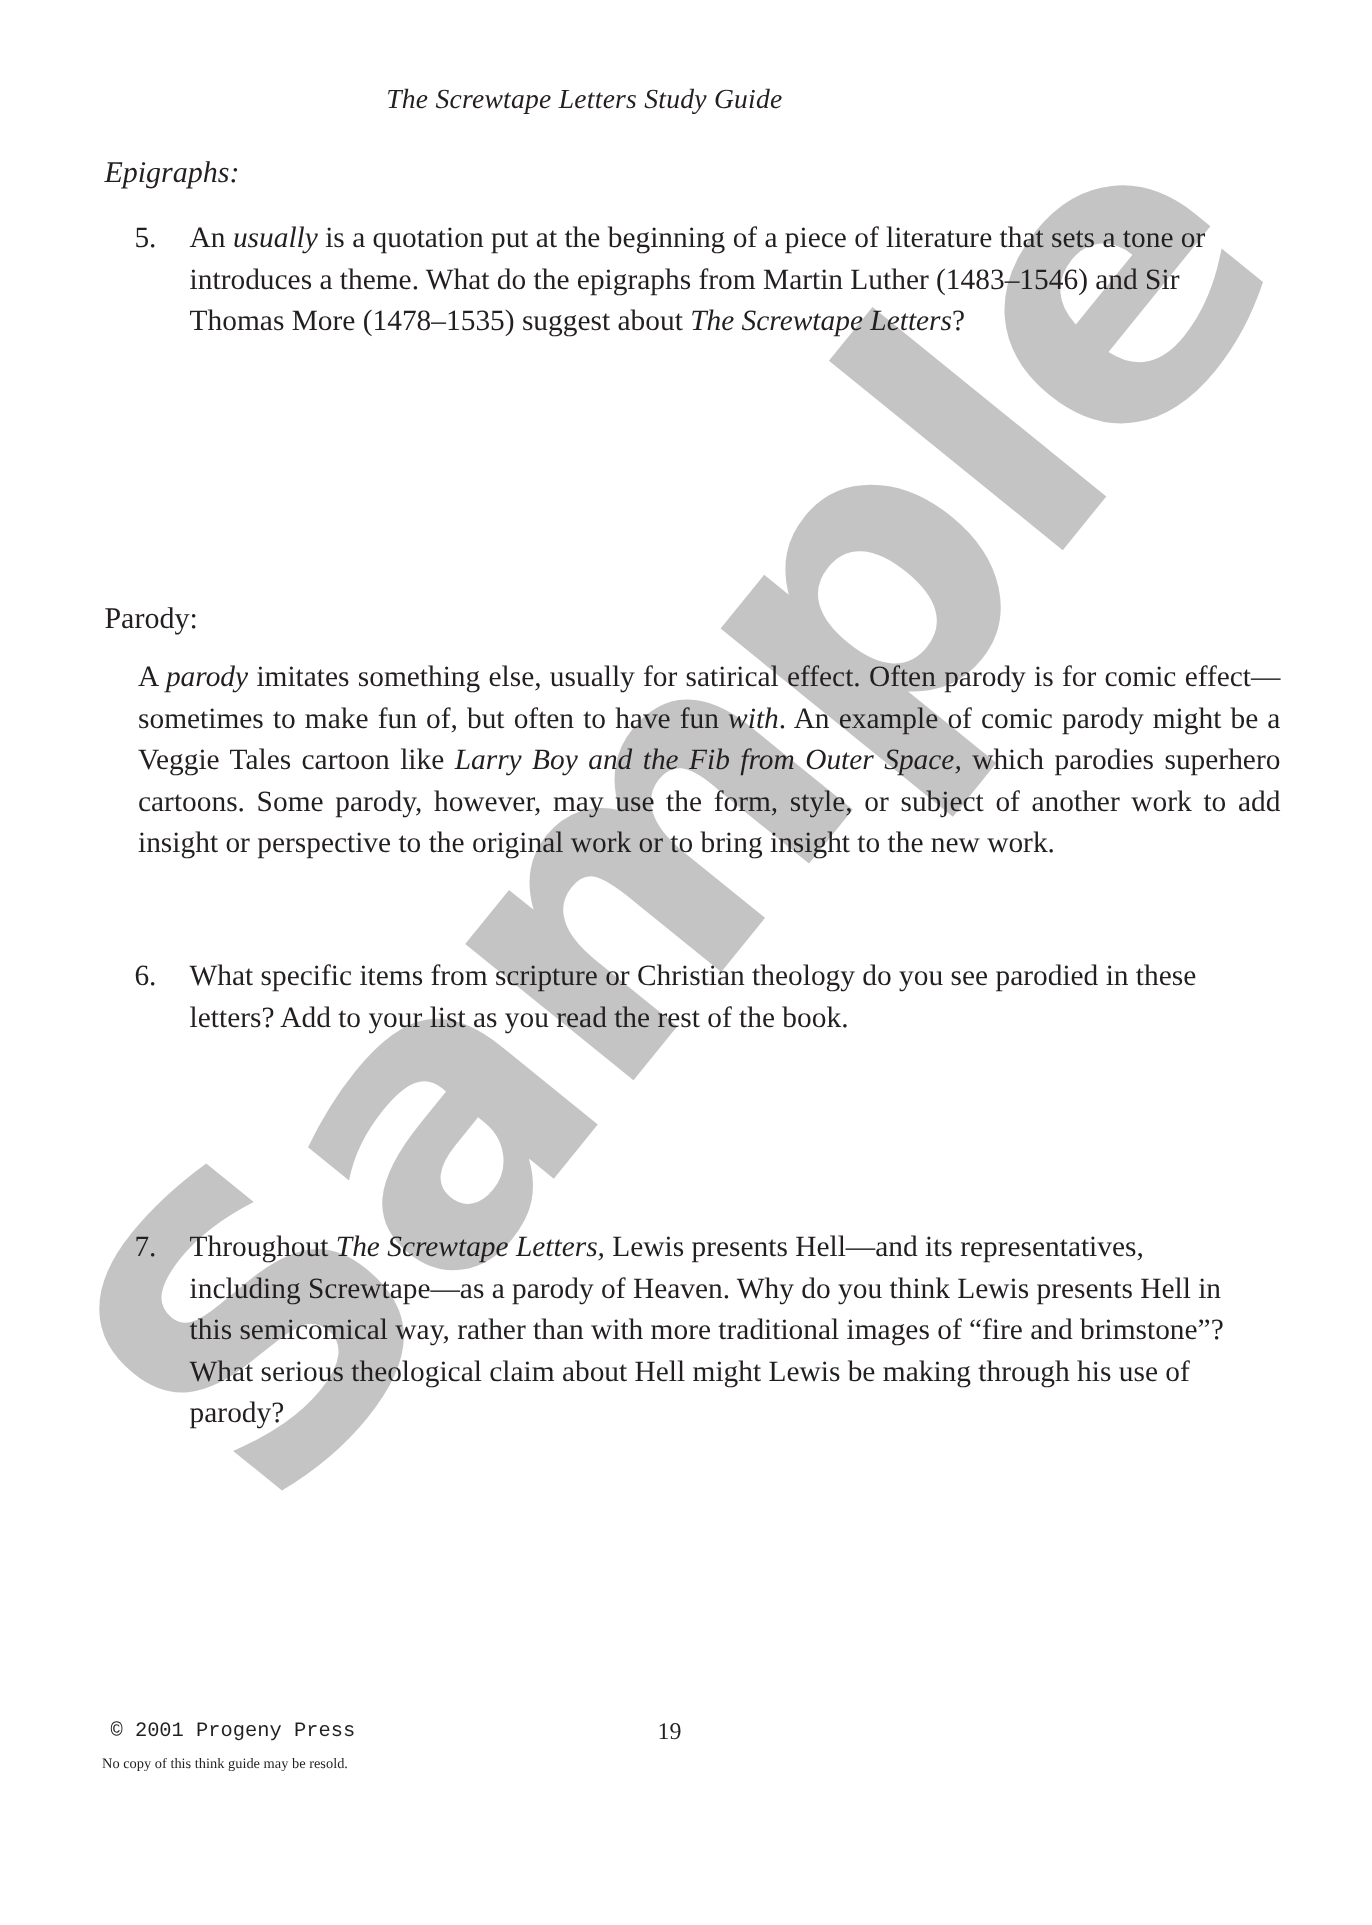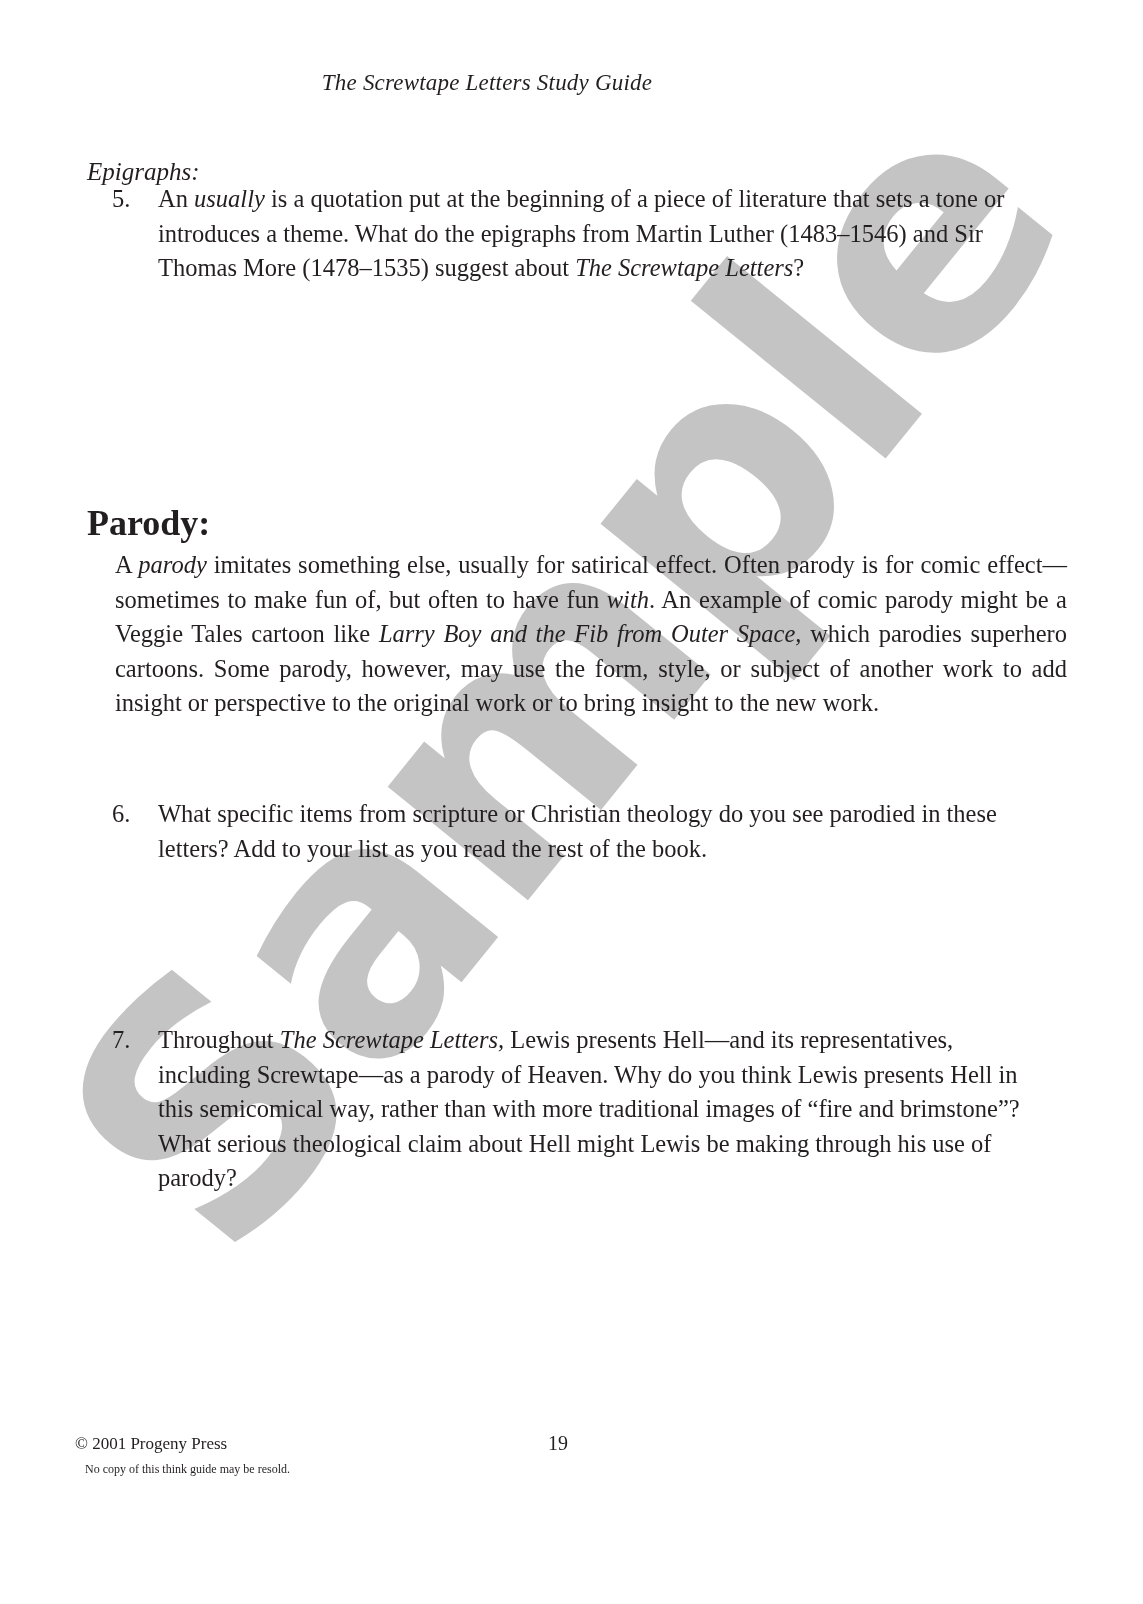--- a/index.html
+++ b/index.html
@@ -68,39 +68,40 @@
       width: 44px;
     }
     .q .text {
       margin-left: 46px;
       display: block;
     }
     .section-heading {
       position: absolute;
       left: 87px;
       top: 502px;
-      font-weight: bold;
-      font-size: 36px;
+      font-weight: normal;
+      font-size: 25px;
     }
     .para {
       position: absolute;
       left: 87px;
       top: 548px;
       width: 952px;
       font-size: 24.5px;
       line-height: 34.5px;
       text-align: justify;
       text-align-last: left;
       margin-left: 28px;
     }
     .footer-left {
       position: absolute;
-      left: 75px;
+      left: 92px;
       top: 1434px;
       font-size: 17px;
+      font-family: Liberation Mono, monospace;
     }
     .footer-note {
       position: absolute;
       left: 85px;
       top: 1462px;
       font-size: 12px;
     }
     .page-num {
       position: absolute;
       left: 548px;
@@ -112,21 +113,21 @@
   </style>
 </head>
 <body>
 
 <div class="watermark">Sample</div>
 
 <div class="content">
 
   <div class="running-header">The Screwtape Letters Study Guide</div>
 
-  <div class="section-label" style="top:158px;">Epigraphs:</div>
+  <div class="section-label" style="top:131px;">Epigraphs:</div>
 
   <div class="q" style="top:182px;">
     <span class="num">5.</span>
     <span class="text"><span>An </span><em>usually</em><span> is a quotation put at the beginning of a piece of literature that sets a tone or introduces a theme. What do the epigraphs from Martin Luther (1483–1546) and Sir Thomas More (1478–1535) suggest about </span><em>The Screwtape Letters</em><span>?</span></span>
   </div>
 
   <div class="section-heading">Parody:</div>
 
   <div class="para"><span>A </span><em>parody</em><span> imitates something else, usually for satirical effect. Often parody is for comic effect—sometimes to make fun of, but often to have fun </span><em>with</em><span>. An example of comic parody might be a Veggie Tales cartoon like </span><em>Larry Boy and the Fib from Outer Space,</em><span> which parodies superhero cartoons. Some parody, however, may use the form, style, or subject of another work to add insight or perspective to the original work or to bring insight to the new work.</span></div>
 

